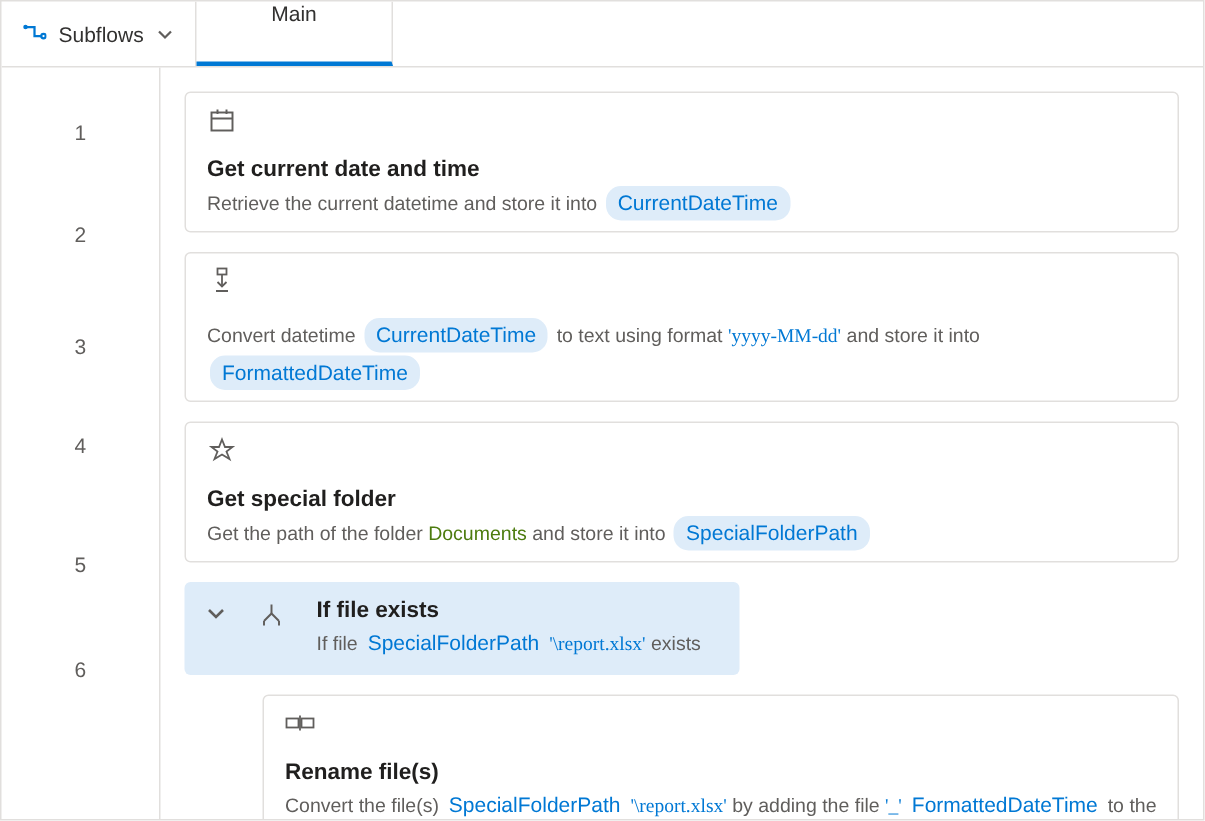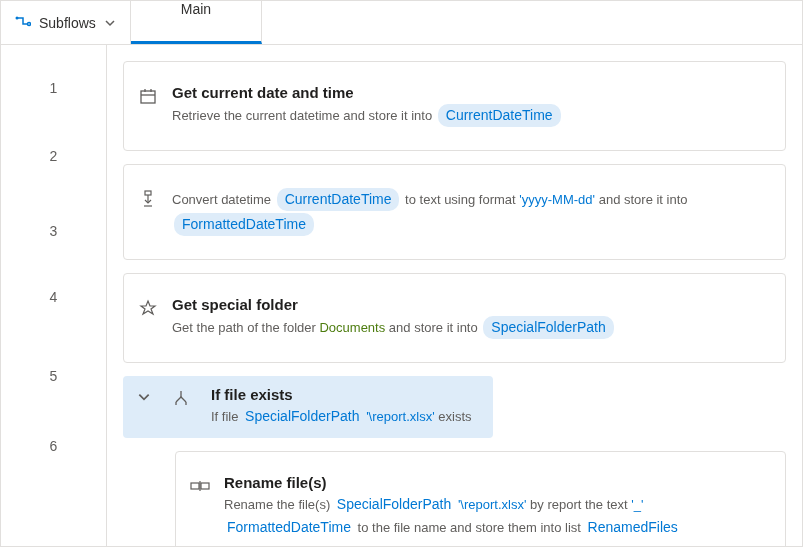--- a/index.html
+++ b/index.html
@@ -9,36 +9,36 @@
     .subflows-btn { display: flex; align-items: center; gap: 8px; padding: 12px 14px; font-size: 14px; cursor: pointer; border-right: 1px solid #e1dfdd; }
     .subflows-btn .icon { color: #0078d4; }
     .tab { display: flex; align-items: flex-start; padding: 0 50px; font-size: 14px; border-bottom: 3px solid #0078d4; border-right: 1px solid #e1dfdd; }
     
     .content { display: flex; height: calc(100% - 44px); }
     .gutter { width: 106px; border-right: 1px solid #e1dfdd; padding-top: 16px; }
     .line-no { display: flex; align-items: center; justify-content: center; font-size: 14px; color: #605e5c; }
     
     .flow { flex: 1; padding: 16px 16px 0 16px; display: flex; flex-direction: column; gap: 13px; }
     
-    .action { display: flex; align-items: flex-start; gap: 14px; padding: 22px 14px; border: 1px solid #e1dfdd; border-radius: 4px; background: #fff; }
+    .action { display: flex; align-items: flex-start; gap: 14px; padding: 6px 14px; border: 1px solid #e1dfdd; border-radius: 4px; background: #fff; flex-direction: column; }
     .action.nested { margin-left: 52px; }
     .action-icon { width: 20px; height: 20px; flex-shrink: 0; color: #605e5c; display: flex; align-items: center; justify-content: center; margin-top: 2px; }
     .action-body { flex: 1; }
     .action-title { font-weight: 600; font-size: 15px; color: #201f1e; margin-bottom: 2px; }
     .action-desc { font-size: 13px; color: #605e5c; line-height: 1.5; }
     
     .if-block { background: #deecf9; border-radius: 4px; padding: 10px 14px; display: flex; align-items: flex-start; gap: 20px; width: 370px; }
     .end-block { background: #deecf9; border-radius: 4px; padding: 12px 14px; display: flex; align-items: center; gap: 14px; width: 140px; }
     .end-block .action-title { margin-bottom: 0; }
     
     .chevron { width: 14px; height: 14px; color: #605e5c; margin-top: 4px; flex-shrink: 0; }
     
     .var-chip { display: inline-block; background: #deecf9; color: #0078d4; border-radius: 10px; padding: 1px 8px; font-size: 14px; margin: 1px 2px; }
     .var-chip.plain { background: transparent; padding: 0 1px; }
-    .lit { color: #0078d4; }
+    .lit { color: #0078d4; font-family: Liberation Serif, serif; }
     .folder-link { color: #4d7c0f; }
     
     svg { display: block; }
     
     
     .ln1 { height: 54px; }
     .ln2 { height: 82px; }
     .ln3 { height: 67px; }
     .ln4 { height: 66px; }
     .ln5 { height: 92px; }
@@ -165,24 +165,24 @@
       <span class="action-icon">
         <svg width="20" height="18" viewBox="0 0 20 18">
             <rect x="1" y="6" width="8" height="6" stroke="#605e5c" fill="none" stroke-width="1.2"></rect>
             <rect x="11" y="6" width="8" height="6" stroke="#605e5c" fill="none" stroke-width="1.2"></rect>
             <line x1="10" y1="4" x2="10" y2="14" stroke="#605e5c" stroke-width="1.2"></line>
           </svg>
       </span>
       <div class="action-body">
         <div class="action-title">Rename file(s)</div>
         <div class="action-desc">
-          <span>Rename the file(s)</span>
+          <span>Convert the file(s)</span>
           <span class="var-chip plain">SpecialFolderPath</span>
           <span class="lit">'\report.xlsx'</span>
-          <span>by report the text</span>
+          <span>by adding the file</span>
           <span class="lit">'_'</span>
           <span class="var-chip plain">FormattedDateTime</span>
           <span>to the file name and store them into list</span>
           <span class="var-chip plain">RenamedFiles</span>
         </div>
       </div>
     </div>
 
     <div class="end-block">
       <span class="action-icon">

